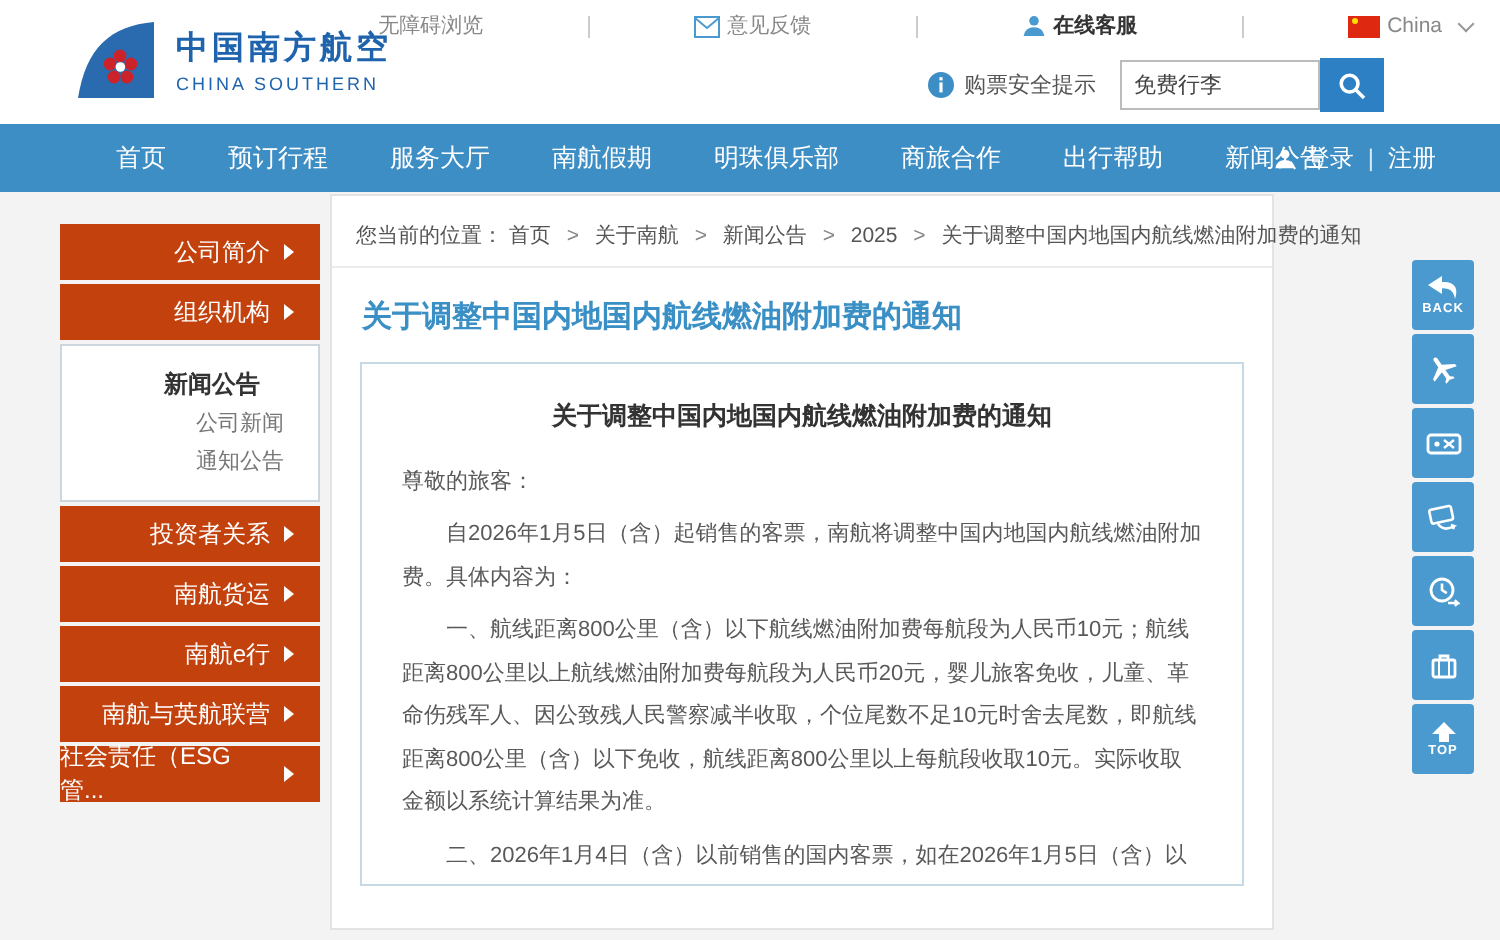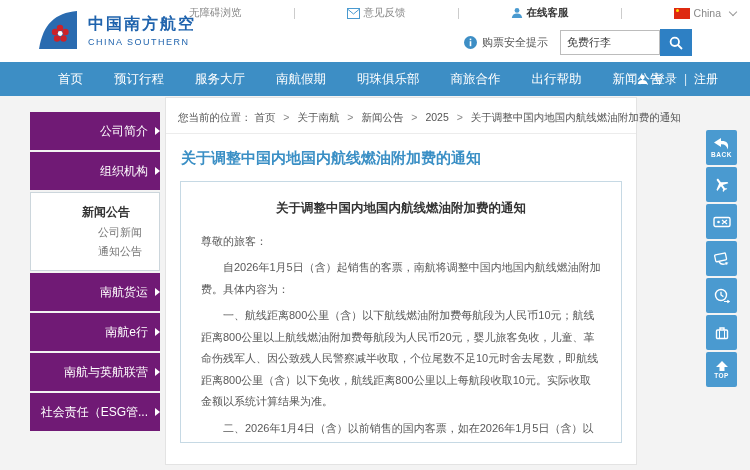--- a/index.html
+++ b/index.html
@@ -31,22 +31,22 @@
   
   .nav { position:absolute; top:62px; left:0; width:750px; height:34px; background:#3d8ec5; display:flex; align-items:center; }
   .nav-items { display:flex; gap:31px; margin-left:58px; }
   .nav-items a { color:#fff; font-size:12.5px; text-decoration:none; white-space:nowrap; }
   .nav-auth { position:absolute; right:32px; display:flex; align-items:center; gap:5px; color:#fff; font-size:12px; }
   .nav-auth a { color:#fff; text-decoration:none; }
   .auth-sep { color:#d7e9f5; margin:0 2px; }
 
   
   .sidebar { position:absolute; left:30px; top:112px; width:130px; }
-  .side-item { height:38px; background:#701a75; margin-bottom:2px; color:#fff; font-size:12px;
-               display:flex; align-items:center; justify-content:flex-end; padding-right:0; gap:7px; cursor:pointer; }
+  .side-item { height:28px; background:#c2410c; margin-bottom:2px; color:#fff; font-size:12px;
+               display:flex; align-items:center; justify-content:flex-end; padding-right:13px; gap:7px; cursor:pointer; }
   .side-item .arr { width:0; height:0; border-left:5px solid #fff; border-top:4px solid transparent; border-bottom:4px solid transparent; }
   .side-expanded { background:#fff; border:1px solid #ccd6dc; margin-bottom:2px; padding:8px 0 9px; }
   .side-exp-title { font-size:12px; font-weight:bold; color:#333; text-align:right; padding-right:29px; line-height:22px; cursor:pointer; }
   .side-sub { font-size:11px; color:#777; text-align:right; padding-right:17px; line-height:19px; cursor:pointer; }
 
   
   .main-wrap { position:absolute; left:165px; top:97px; width:472px; height:368px; background:#fff; border:1px solid #e3e3e3; }
   .breadcrumb { padding:13px 0 8px 12px; font-size:10.5px; color:#555; border-bottom:1px solid #ececec; white-space:nowrap; }
   .breadcrumb a { color:#555; text-decoration:none; }
   .bc-sep { margin:0 5px; color:#888; }
@@ -163,20 +163,24 @@
     <div class="side-item">
       <span>组织机构</span>
         <span class="arr"></span>
     </div>
     <div class="side-expanded">
       <div class="side-exp-title">新闻公告</div>
       <div class="side-sub">公司新闻</div>
       <div class="side-sub">通知公告</div>
     </div>
     <div class="side-item">
+      <span>投资者关系</span>
+        <span class="arr"></span>
+    </div>
+    <div class="side-item">
       <span>南航货运</span>
         <span class="arr"></span>
     </div>
     <div class="side-item">
       <span>南航e行</span>
         <span class="arr"></span>
     </div>
     <div class="side-item">
       <span>南航与英航联营</span>
         <span class="arr"></span>

